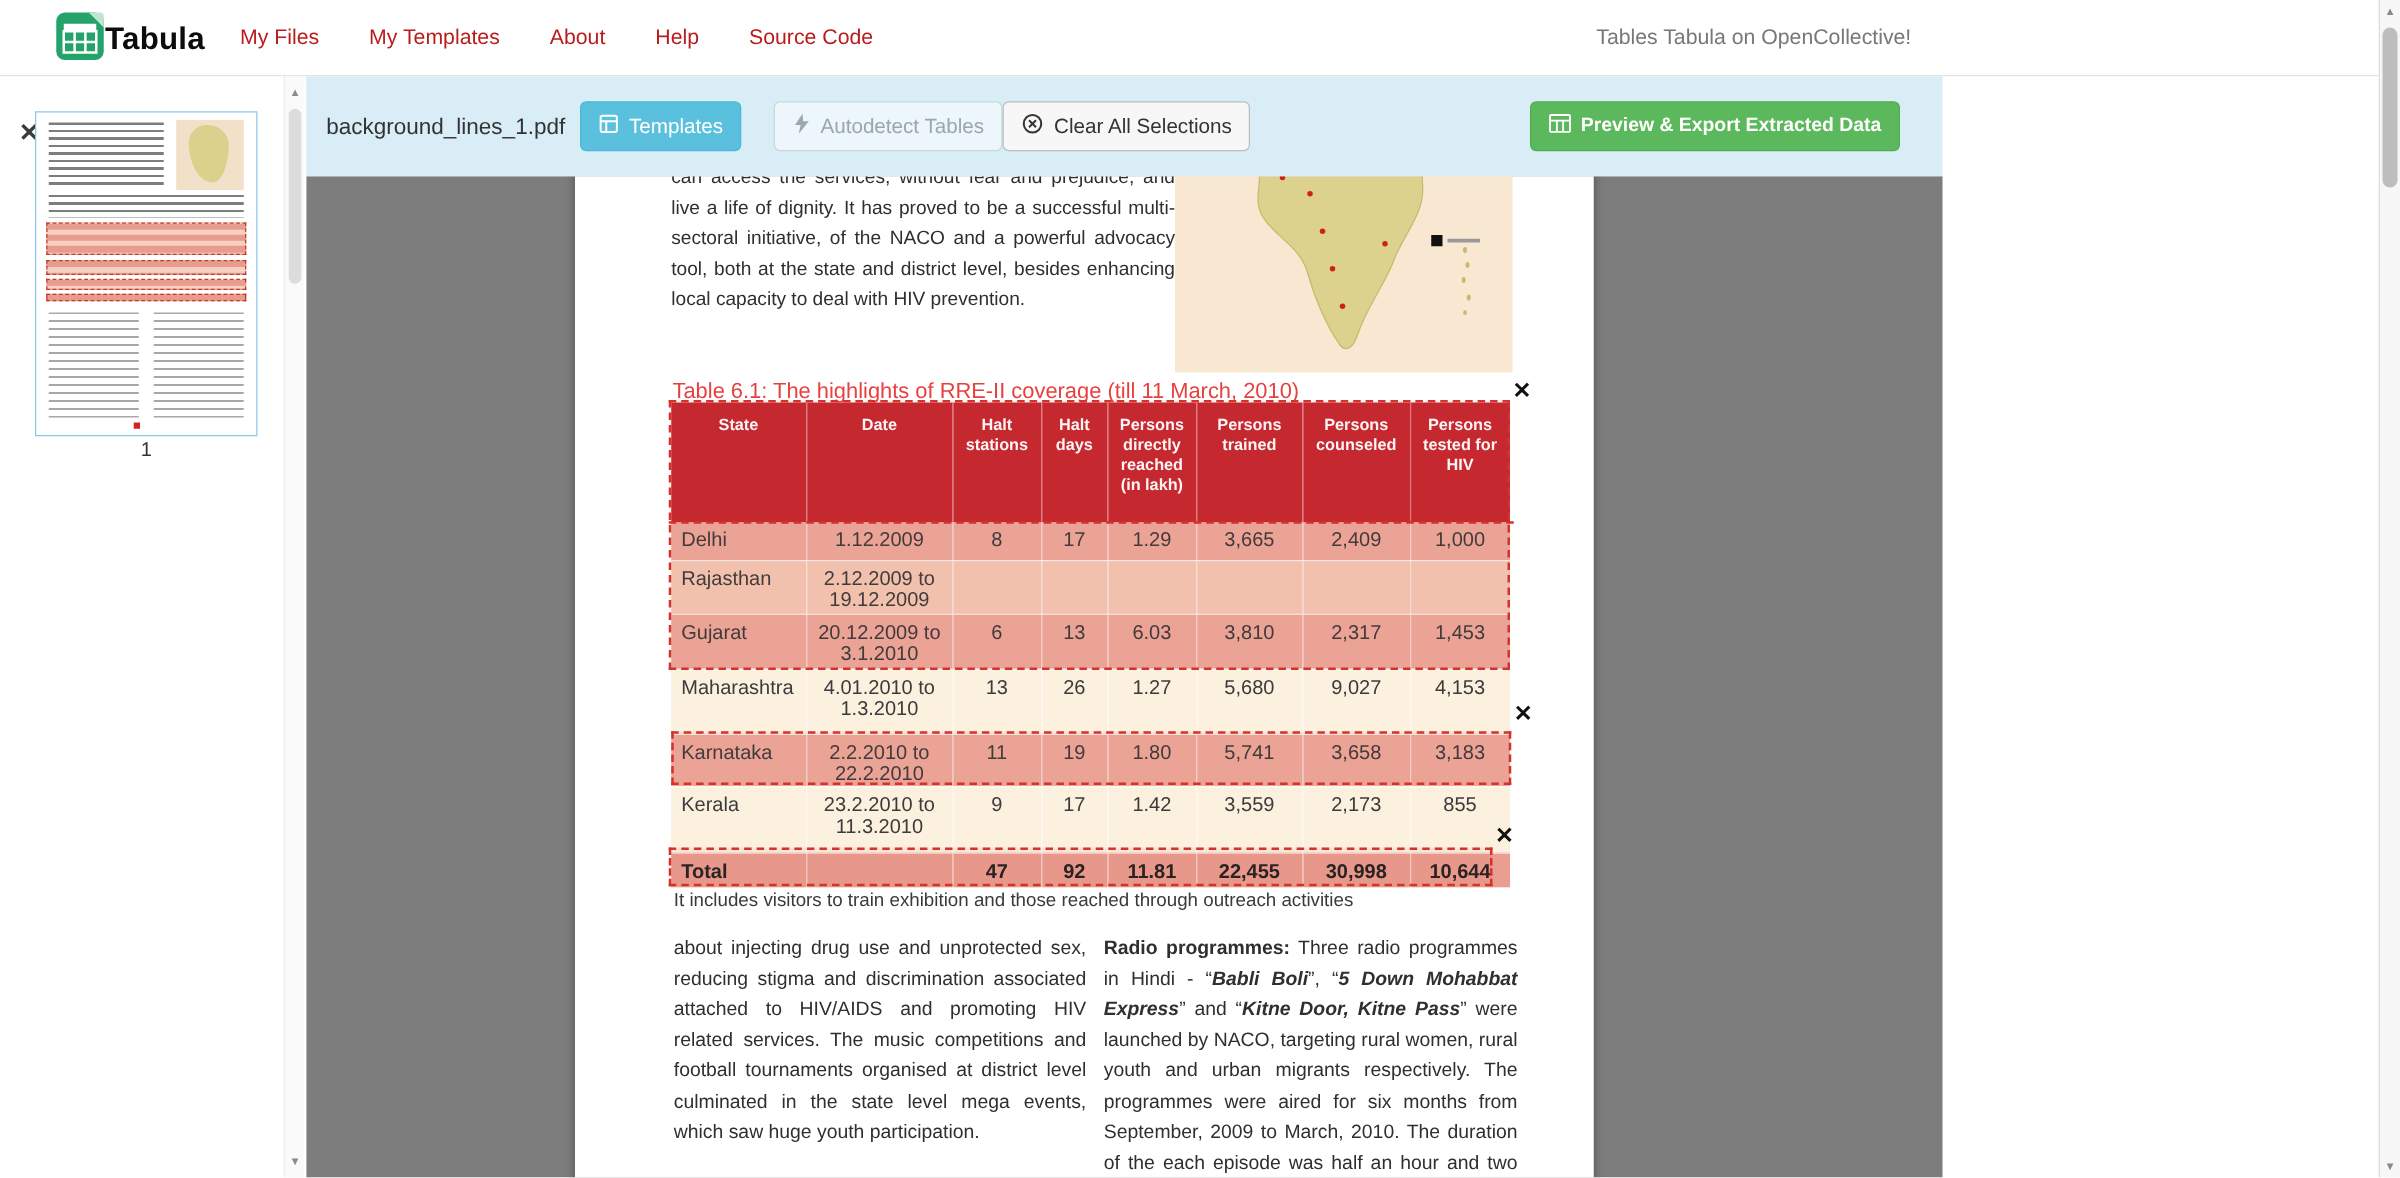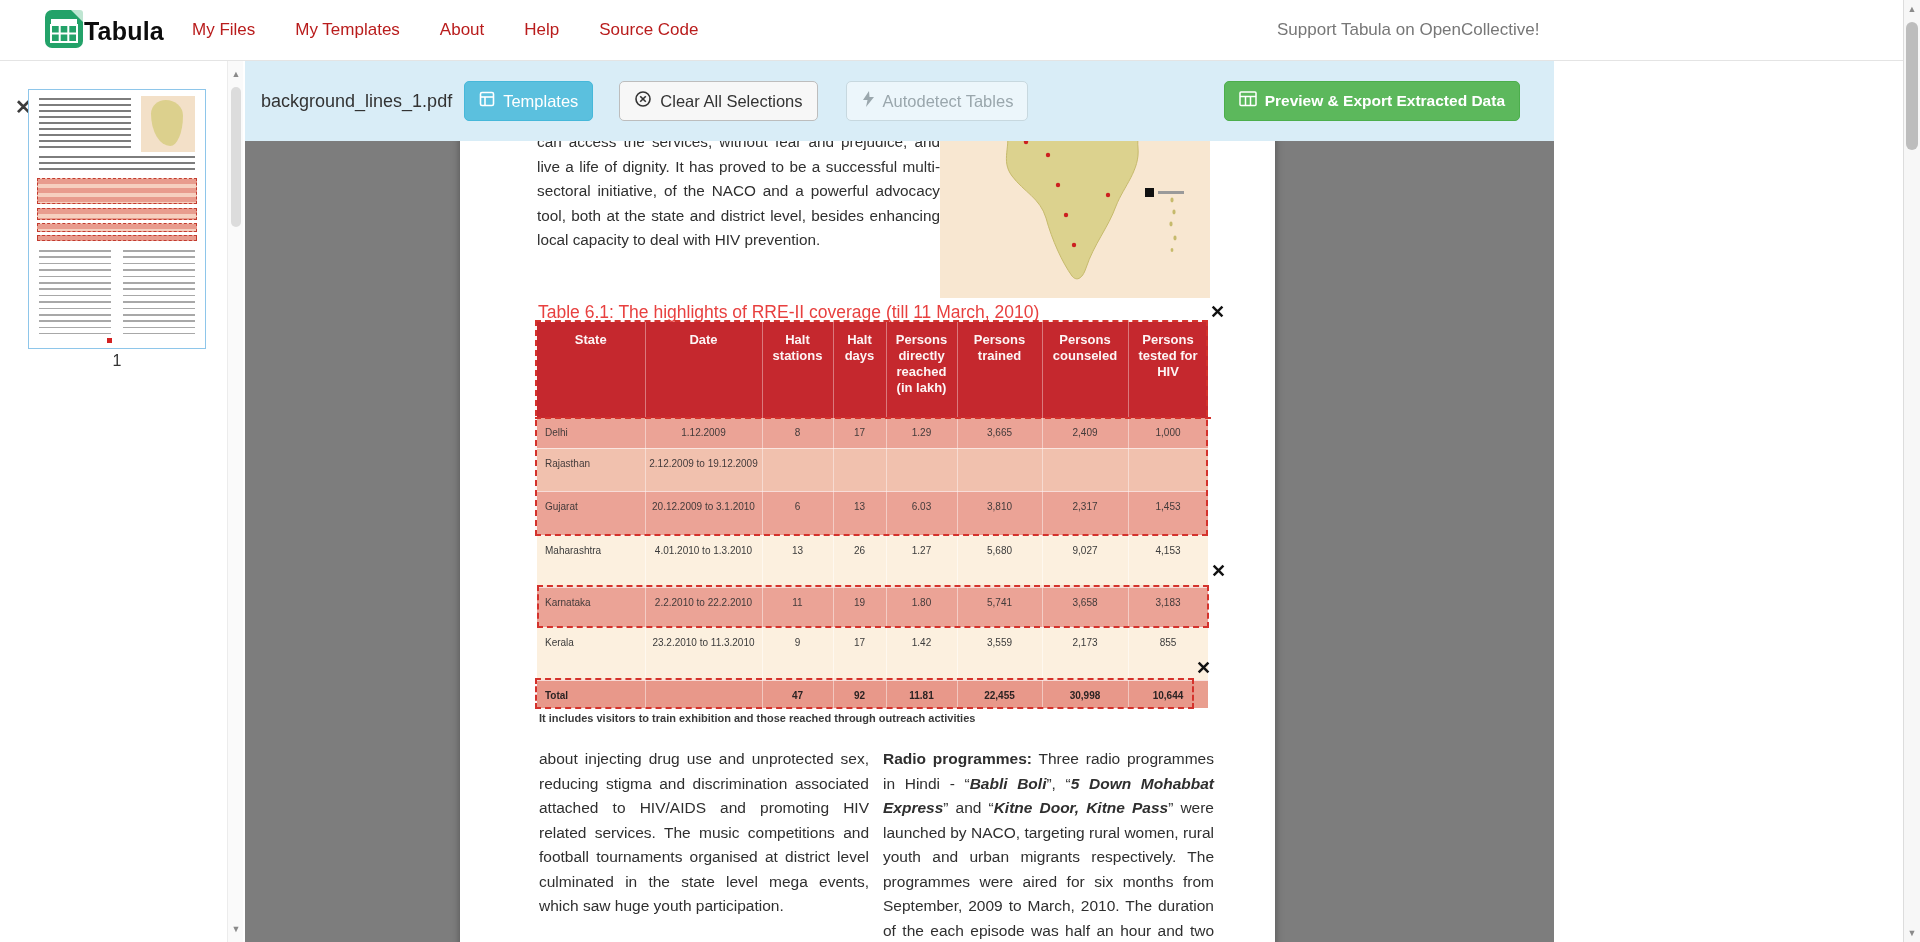--- a/index.html
+++ b/index.html
@@ -58,35 +58,35 @@
            color:#2f2f2f; text-align:justify; }
   .doc-map { position:absolute; left:480px; top:100px; width:270px; height:198px; background:#f8e7d1; }
   .doc-title { position:absolute; left:78px; top:302px; font-size:17.5px; color:#e8403f; white-space:nowrap; }
 
   .table-wrap { position:absolute; left:77px; top:322px; }
   table.doc-table { border-collapse:collapse; table-layout:fixed; width:671px; }
   .doc-table thead tr { height:96px; }
   .doc-table th { background:#c4272e; color:#fff; font-size:13px; font-weight:700; vertical-align:top;
                   text-align:center; padding:10px 3px 0 3px; line-height:16px;
                   border-right:1px solid rgba(255,255,255,0.4); }
-  .doc-table td { vertical-align:top; padding-top:6px; font-size:10px; color:#3b3b3b; line-height:17px;
+  .doc-table td { vertical-align:top; padding-top:6px; font-size:16px; color:#3b3b3b; line-height:17px;
                   border-right:1px solid rgba(255,255,255,0.5); border-bottom:1px solid rgba(255,255,255,0.7);margin-top:12px; }
   .c-state { text-align:left; padding-left:8px; }
   .c-num { text-align:center; padding-left:2px; padding-right:2px; }
   tr.row-pink-sel { background:#eca99b; }
   tr.row-cream-sel { background:#f3c9b5; }
   tr.row-cream { background:#fcf0df; }
   tr.row-total { background:#e99e8f; }
   tr.row-total td { font-weight:700; color:#222; }
 
   .sel { position:absolute; border:2px dashed #d4322c; background:rgba(220,60,50,0.05); cursor:move; }
   .sel-line { position:absolute; height:0; border-top:2px dashed #d4322c; }
   .sel-close { position:absolute; font-size:18px; font-weight:700; color:#111; cursor:pointer; line-height:1; }
 
-  .footnote { position:absolute; left:79px; top:712px; font-size:11px; color:#3a3a3a; white-space:nowrap;font-weight:bold; }
+  .footnote { position:absolute; left:79px; top:712px; font-size:15px; color:#3a3a3a; white-space:nowrap; }
   .pcol { position:absolute; top:747px; font-size:15.5px; line-height:24.5px; color:#2f2f2f; text-align:justify; }
   .col-left { left:79px; width:330px; }
   .col-right { left:423px; width:331px; }
 
   
   #main-scroll { position:absolute; left:1903px; top:0; width:17px; height:942px; background:#f7f7f7;
                  border-left:1px solid #ddd; z-index:40; }
   .ms-arrow { position:absolute; left:0; width:16px; text-align:center; font-size:9px; color:#8a8a8a; cursor:pointer; }
   .ms-thumb { position:absolute; left:2px; top:22px; width:12px; height:128px; background:#bdbdbd; border-radius:6px; cursor:pointer; }
 </style>
@@ -110,55 +110,55 @@
       </span>
       <span class="brand-text">Tabula</span>
     </div>
     <nav class="nav-links">
         <a class="nav-link">My Files</a>
         <a class="nav-link">My Templates</a>
         <a class="nav-link">About</a>
         <a class="nav-link">Help</a>
         <a class="nav-link">Source Code</a>
       </nav>
-    <div class="support">Support Tabula on OpenCollective!</div>
+    <div class="support">Tables Tabula on OpenCollective!</div>
   </div>
 
   <div id="toolbar">
     <span class="filename">background_lines_1.pdf</span>
 
     <button class="btn btn-templates">
       <span>
         <svg width="16" height="16" viewBox="0 0 16 16">
           <rect x="1.5" y="1.5" width="13" height="13" rx="1.5" fill="none" stroke="#fff" stroke-width="1.6"></rect>
           <line x1="1.5" y1="6" x2="14.5" y2="6" stroke="#fff" stroke-width="1.6"></line>
           <line x1="6" y1="6" x2="6" y2="14.5" stroke="#fff" stroke-width="1.6"></line>
         </svg>
       </span>
       <span>Templates</span>
     </button>
 
+    <button class="btn btn-autodetect" aria-disabled="true">
+      <span>
+        <svg width="14" height="16" viewBox="0 0 14 16">
+          <polygon points="8,0 2,9 6.5,9 5,16 13,6 8.5,6" fill="#9aa7ad"></polygon>
+        </svg>
+      </span>
+      <span>Autodetect Tables</span>
+    </button>
+
     <button class="btn btn-clear">
       <span>
         <svg width="18" height="18" viewBox="0 0 18 18">
           <circle cx="9" cy="9" r="7" fill="none" stroke="#333" stroke-width="1.6"></circle>
           <line x1="6.2" y1="6.2" x2="11.8" y2="11.8" stroke="#333" stroke-width="1.6"></line>
           <line x1="11.8" y1="6.2" x2="6.2" y2="11.8" stroke="#333" stroke-width="1.6"></line>
         </svg>
       </span>
       <span>Clear All Selections</span>
-    </button>
-
-    <button class="btn btn-autodetect" aria-disabled="true">
-      <span>
-        <svg width="14" height="16" viewBox="0 0 14 16">
-          <polygon points="8,0 2,9 6.5,9 5,16 13,6 8.5,6" fill="#9aa7ad"></polygon>
-        </svg>
-      </span>
-      <span>Autodetect Tables</span>
     </button>
 
     <span class="toolbar-spacer"></span>
 
     <button class="btn btn-export">
       <span>
         <svg width="18" height="16" viewBox="0 0 18 16">
           <rect x="1" y="1" width="16" height="13.5" rx="1" fill="none" stroke="#fff" stroke-width="1.5"></rect>
           <line x1="1" y1="5.5" x2="17" y2="5.5" stroke="#fff" stroke-width="1.5"></line>
           <line x1="6.5" y1="5.5" x2="6.5" y2="14.5" stroke="#fff" stroke-width="1.5"></line>

